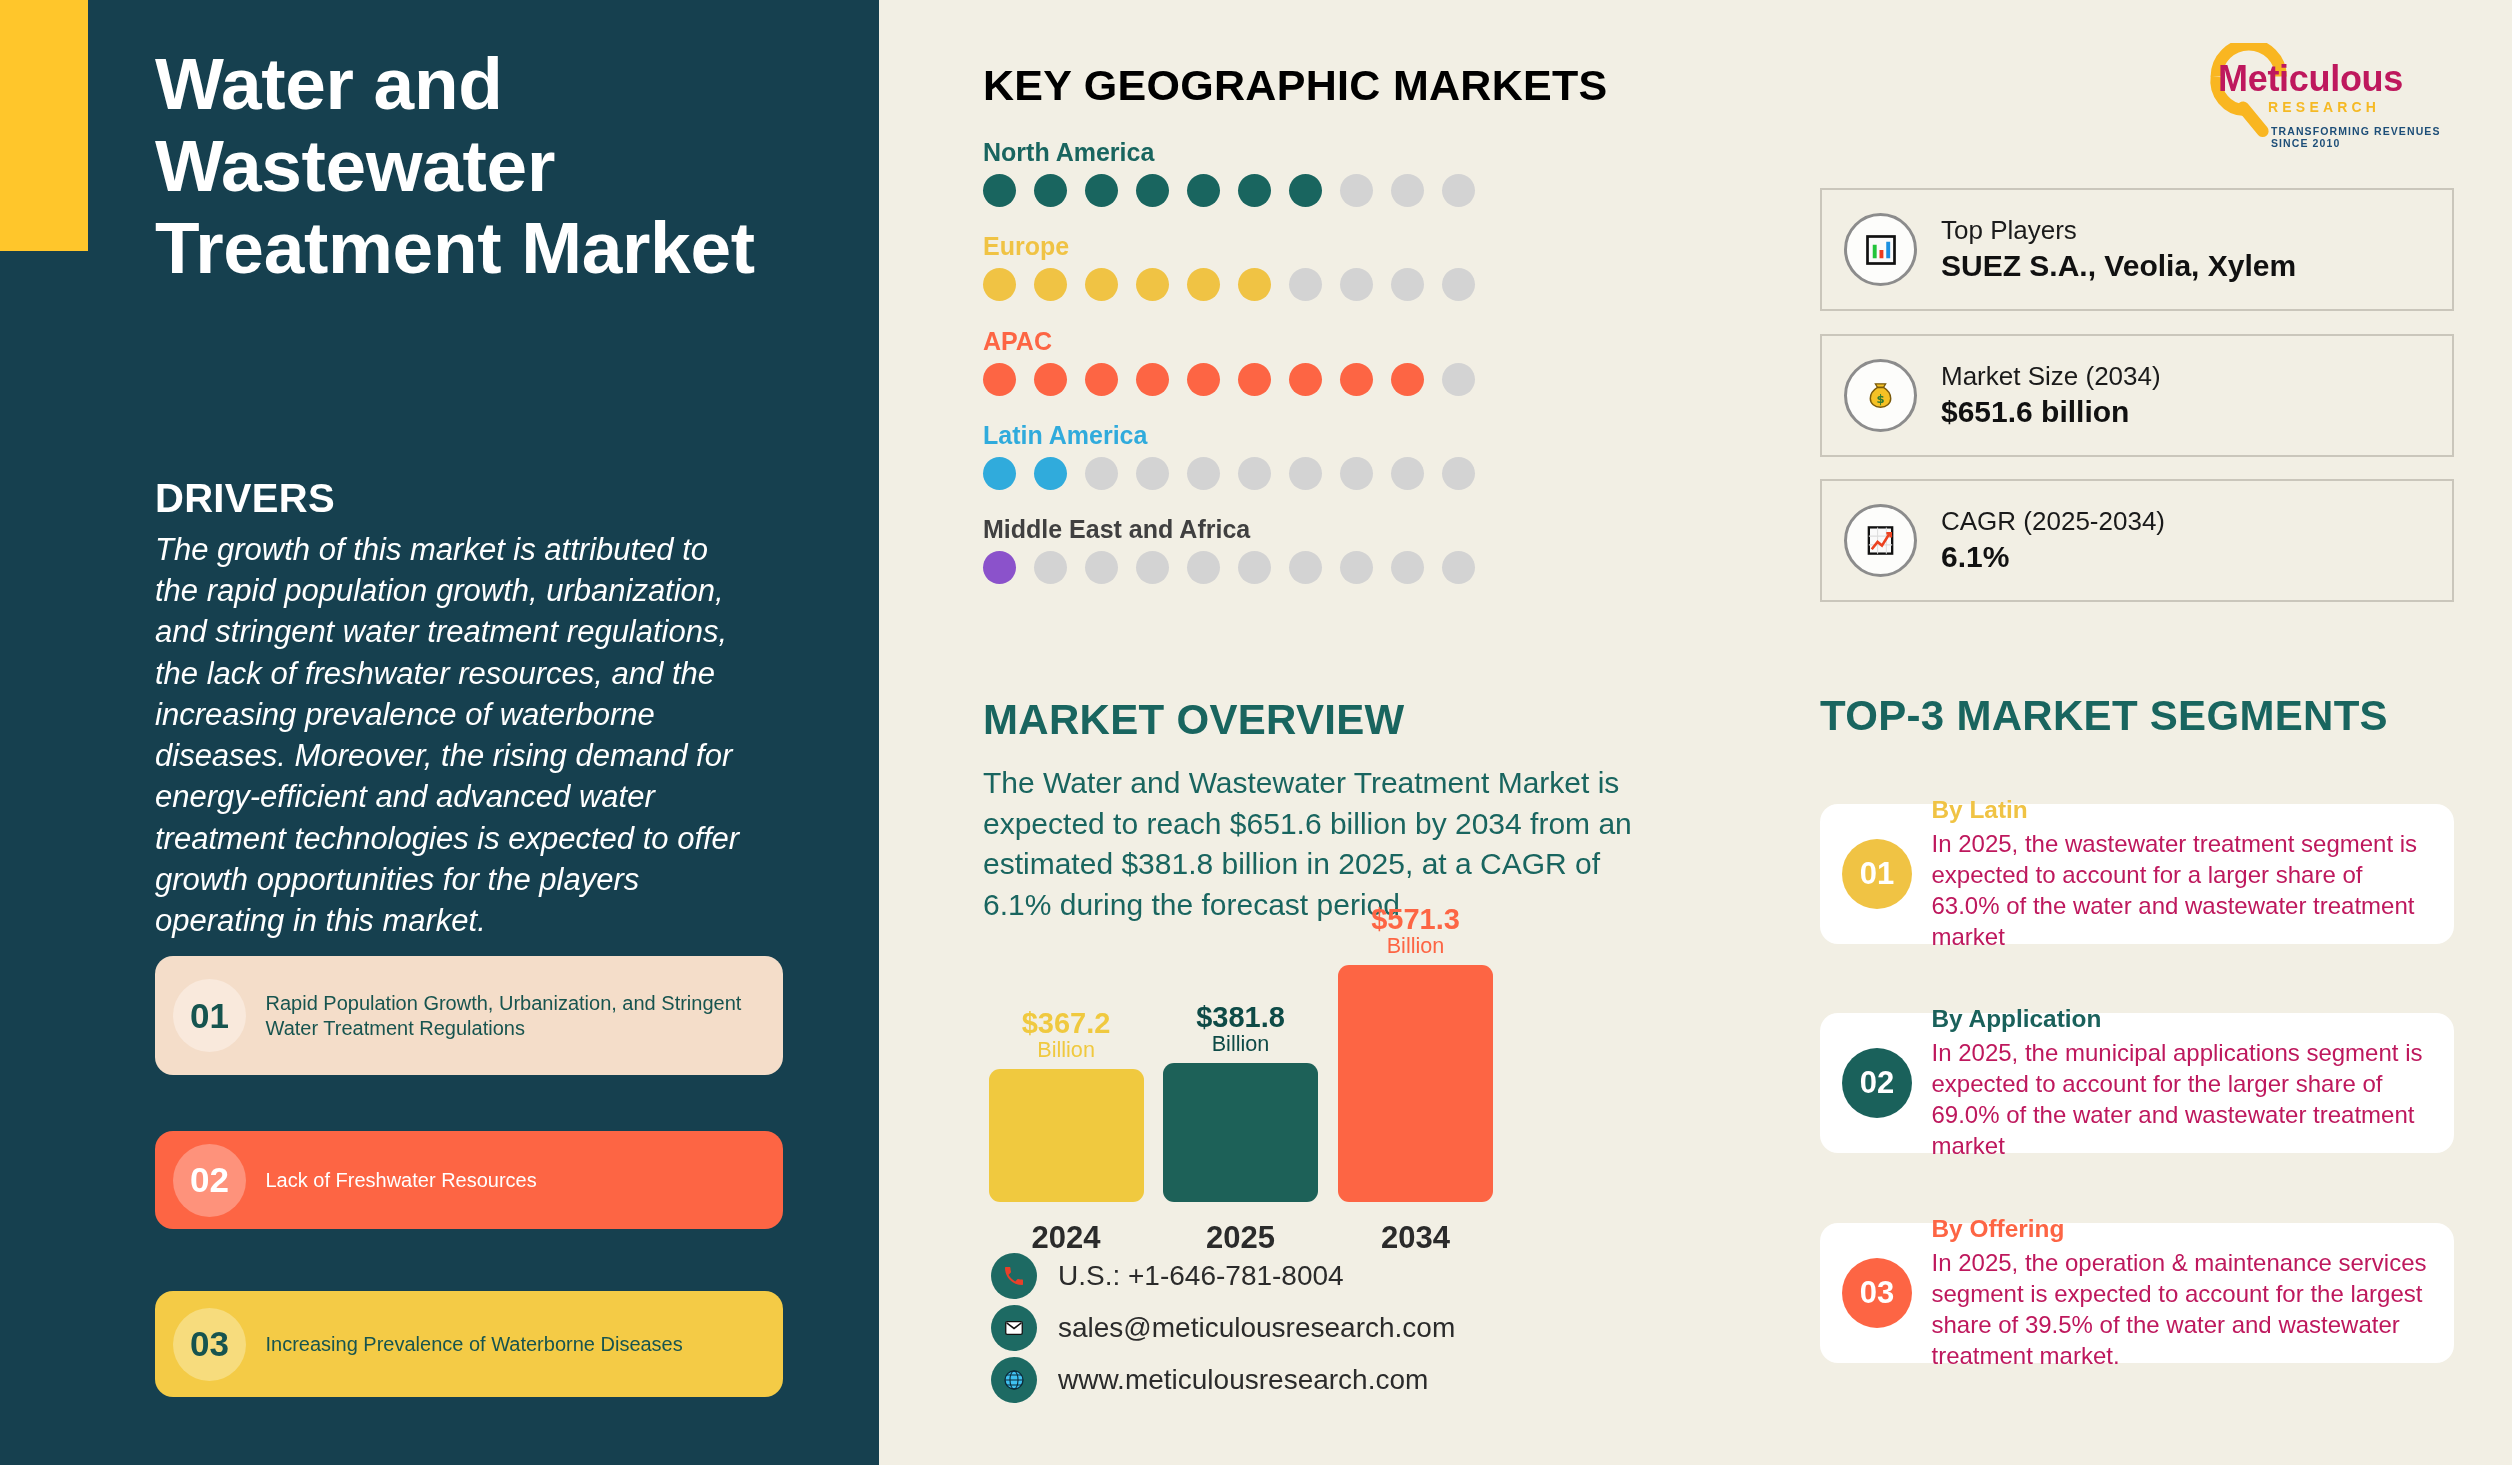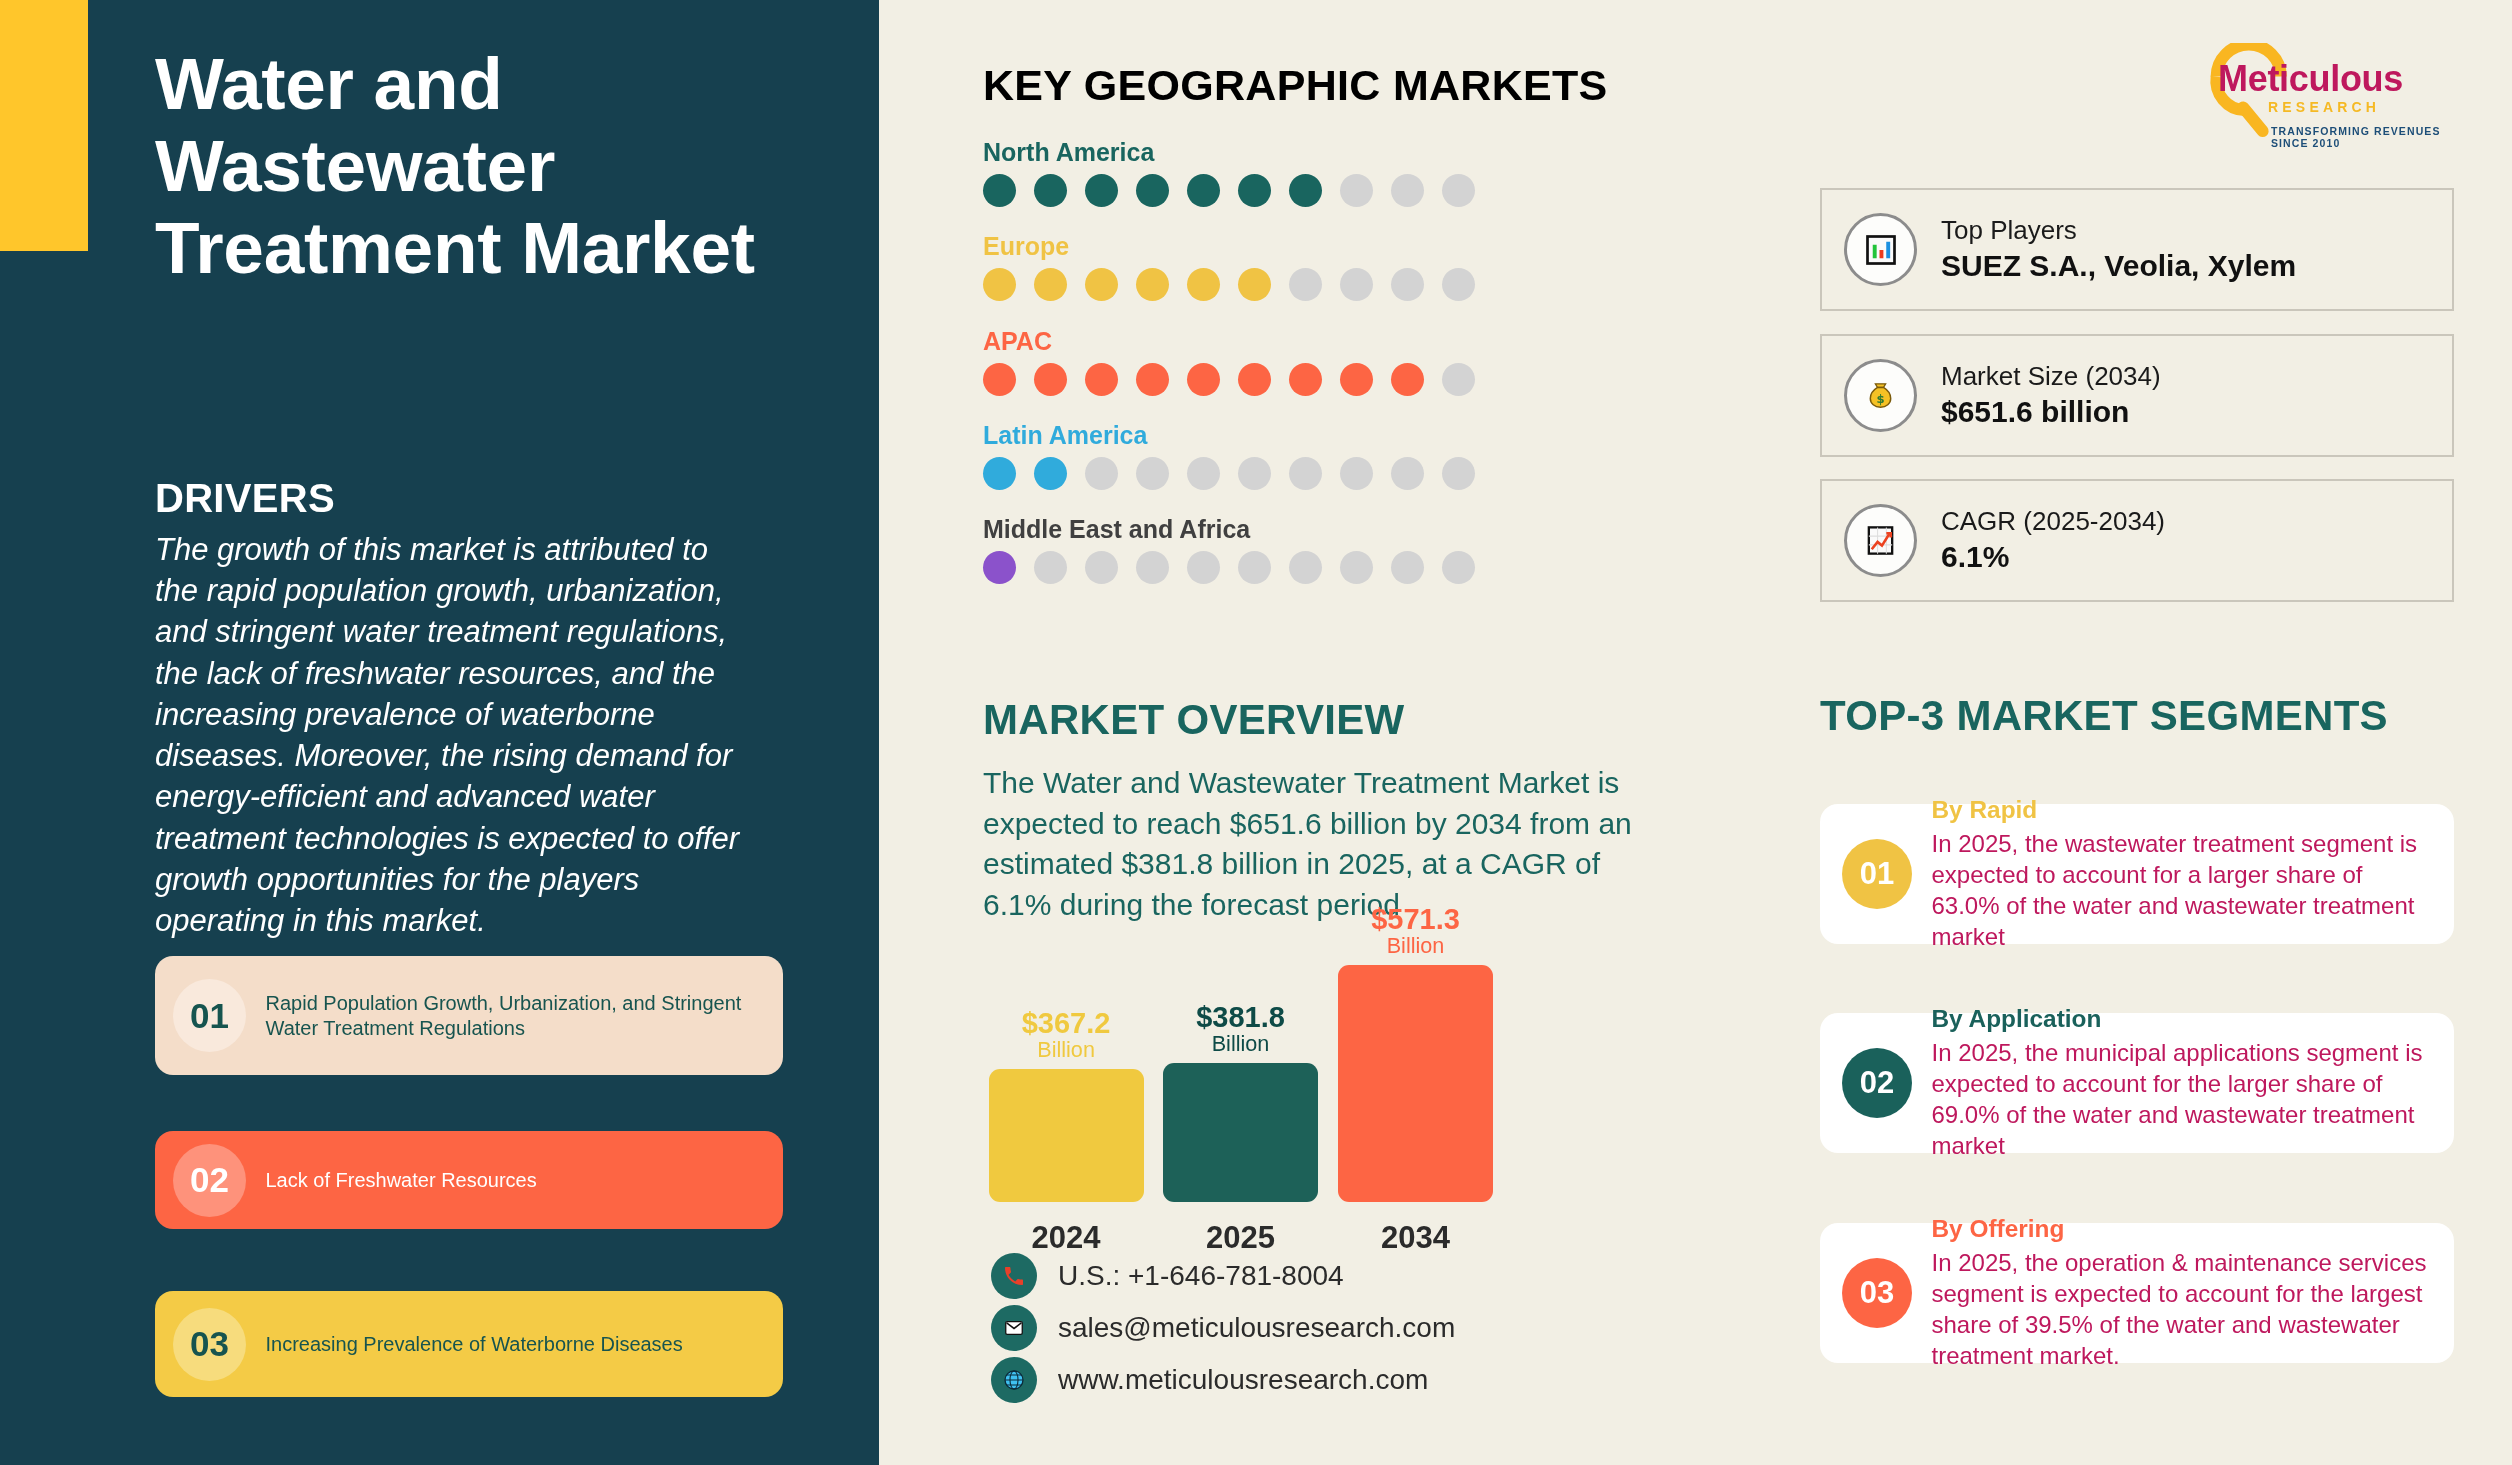--- a/index.html
+++ b/index.html
@@ -376,21 +376,21 @@
     <div class="info-label">CAGR (2025-2034)</div>
     <div class="info-value">6.1%</div>
   </div>
 </div>
 
 <div id="seg-title">TOP-3 MARKET SEGMENTS</div>
 
 <div class="seg-card" id="seg-card-0">
   <div class="seg-num">01</div>
   <div class="seg-body">
-    <div class="seg-head">By Rapid</div>
+    <div class="seg-head">By Latin</div>
     <div class="seg-desc">In 2025, the wastewater treatment segment is expected to account for a larger share of 63.0% of the water and wastewater treatment market</div>
   </div>
 </div>
 <div class="seg-card" id="seg-card-1">
   <div class="seg-num">02</div>
   <div class="seg-body">
     <div class="seg-head">By Application</div>
     <div class="seg-desc">In 2025, the municipal applications segment is expected to account for the larger share of 69.0% of the water and wastewater treatment market</div>
   </div>
 </div>

